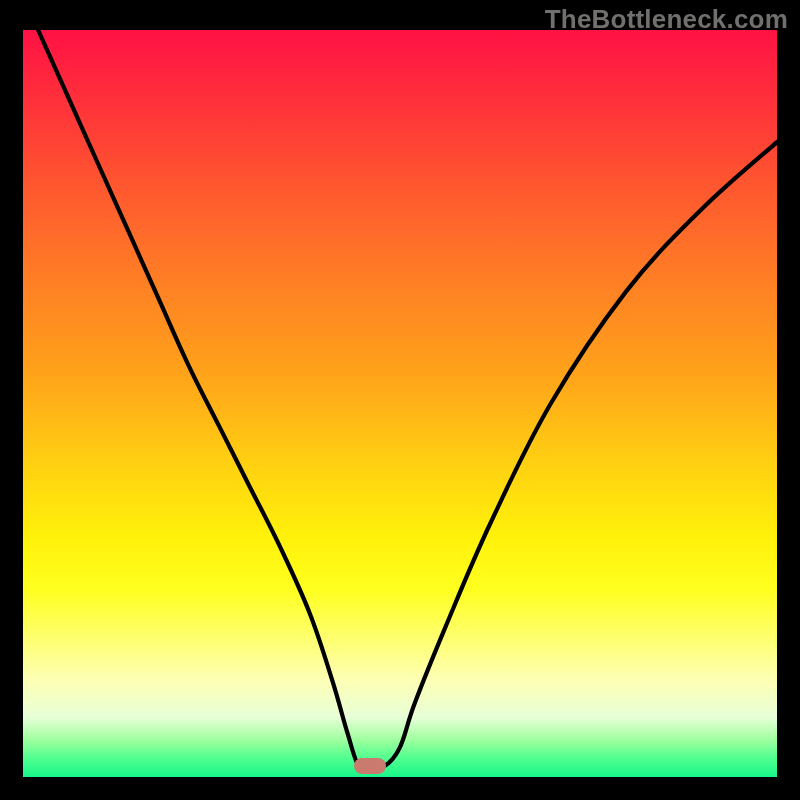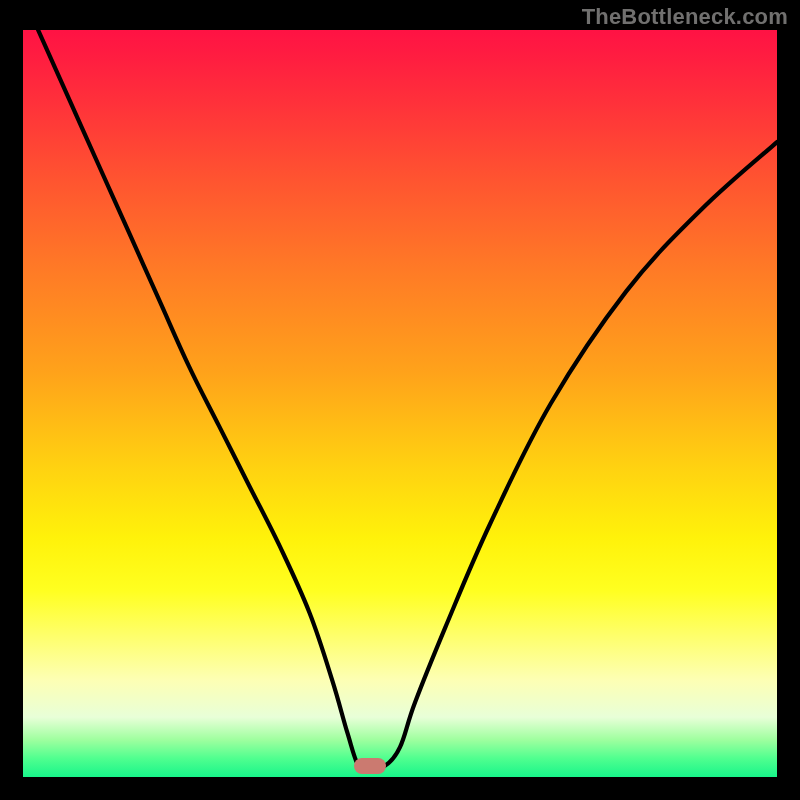--- a/index.html
+++ b/index.html
@@ -14,21 +14,21 @@
     position: relative;
     width: 800px;
     height: 800px;
     background: #000;
   }
   .attribution {
     position: absolute;
     top: 4px;
     right: 12px;
     font-family: Arial, Helvetica, sans-serif;
-    font-size: 22px;
+    font-size: 26px;
     font-weight: bold;
     color: #71706f;
     letter-spacing: 0.2px;
   }
   .plot-area {
     position: absolute;
     left: 23px;
     top: 30px;
     width: 754px;
     height: 747px;

